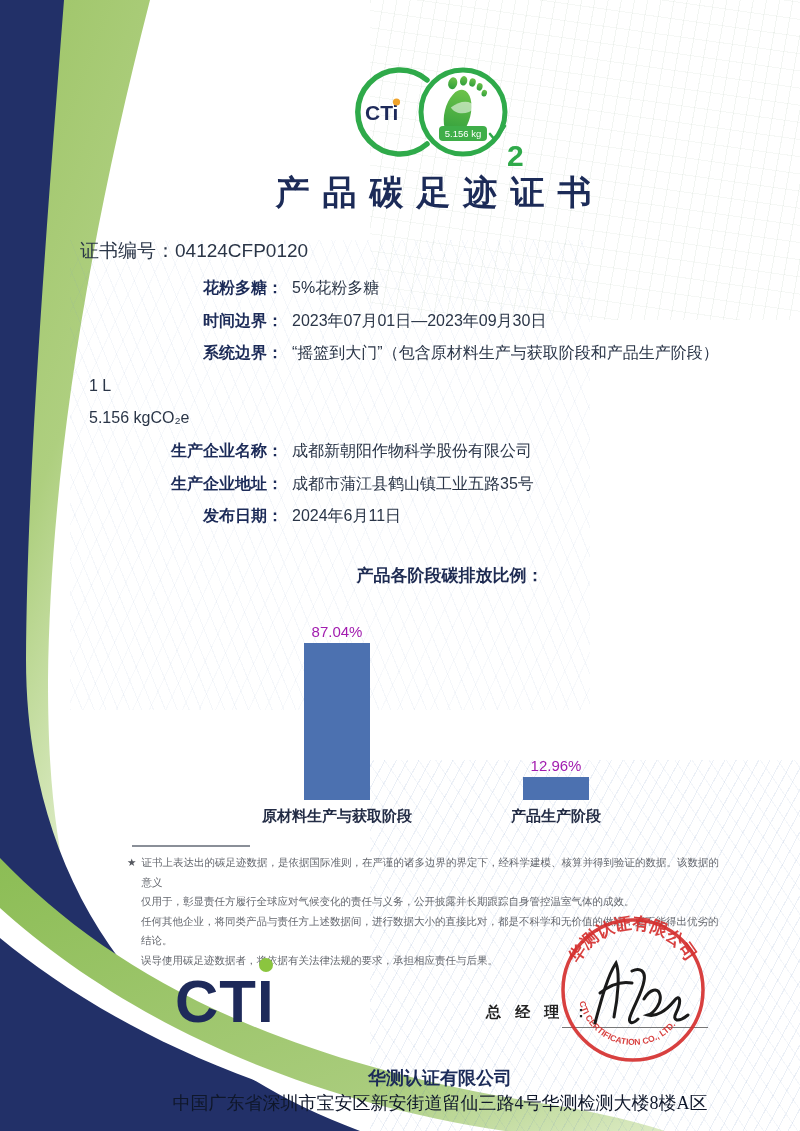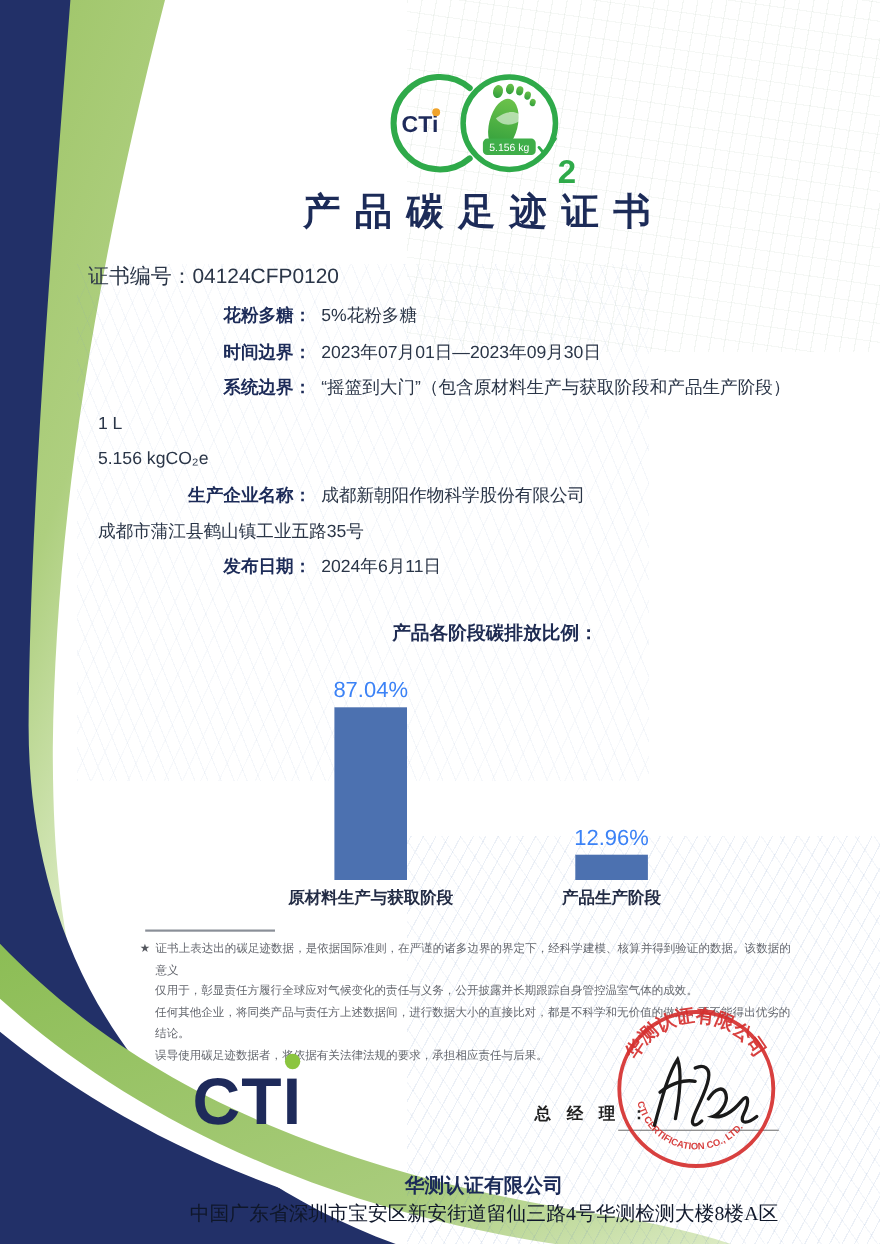--- a/index.html
+++ b/index.html
@@ -44,21 +44,21 @@
   .fvalue{margin-left:9px;color:#2a3547;}
   
   .chart{position:absolute;left:0;top:558px;width:720px;height:270px;}
   .chart-title{position:absolute;left:0;top:6px;width:720px;text-align:center;padding-left:20px;
     box-sizing:border-box;font-size:17px;font-weight:bold;color:#1e2b52;}
   .bar-group{position:absolute;top:0;width:170px;height:270px;}
   .bar-group.g0{left:172px;}
   .bar-group.g1{left:391px;}
   .bar{position:absolute;bottom:28px;left:50%;transform:translateX(-50%);width:66px;
     background:#4c71b0;}
-  .bar-pct{position:absolute;left:0;width:100%;text-align:center;font-size:20px;color:#3b82f6;}
+  .bar-pct{position:absolute;left:0;width:100%;text-align:center;font-size:15px;color:#a21caf;}
   .bar-cat{position:absolute;bottom:2px;left:0;width:100%;text-align:center;font-size:15px;
     color:#232c45;font-weight:600;}
   
   .sep-line{position:absolute;left:132px;top:845px;width:118px;height:2px;background:#8a8f98;}
   .disclaimer{position:absolute;left:47px;top:853px;width:600px;font-size:10.5px;
     color:#64676e;line-height:19.5px;}
   .disc-first{display:flex;}
   .disc-star{flex:none;margin-right:5px;color:#55585f;}
   .disc-rest{padding-left:14px;}
   
@@ -159,20 +159,21 @@
         <div class="fvalue">1 L</div>
       </div>
       <div class="frow">
         <div class="fvalue">5.156 kgCO₂e</div>
       </div>
       <div class="frow">
         <div class="flabel">生产企业名称：</div>
         <div class="fvalue">成都新朝阳作物科学股份有限公司</div>
       </div>
       <div class="frow">
+        <div class="flabel">生产企业地址：</div>
         <div class="fvalue">成都市蒲江县鹤山镇工业五路35号</div>
       </div>
       <div class="frow">
         <div class="flabel">发布日期：</div>
         <div class="fvalue">2024年6月11日</div>
       </div>
     </div>
 
     <div class="chart">
       <div class="chart-title">产品各阶段碳排放比例：</div>

